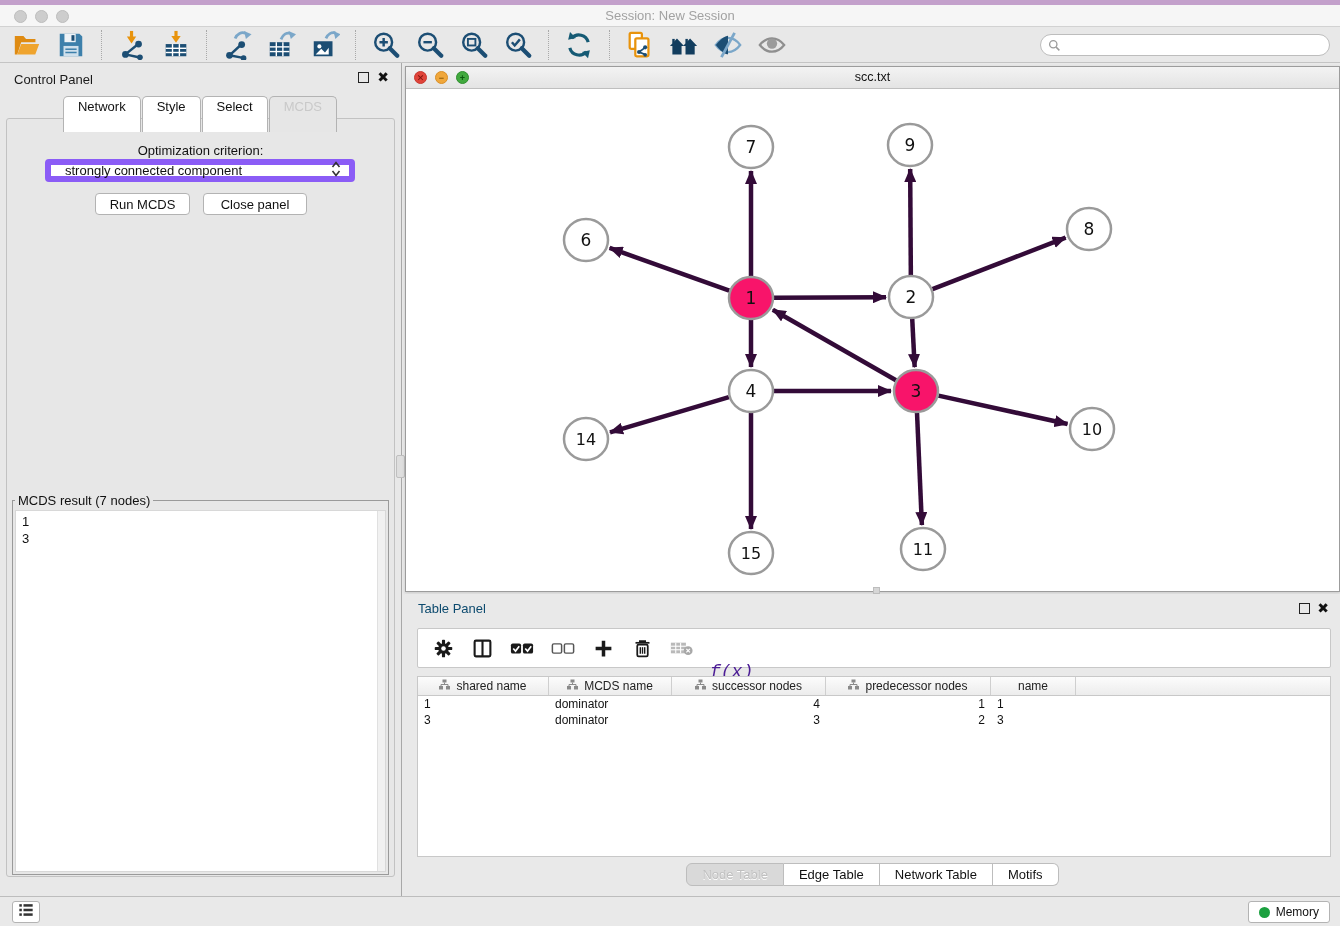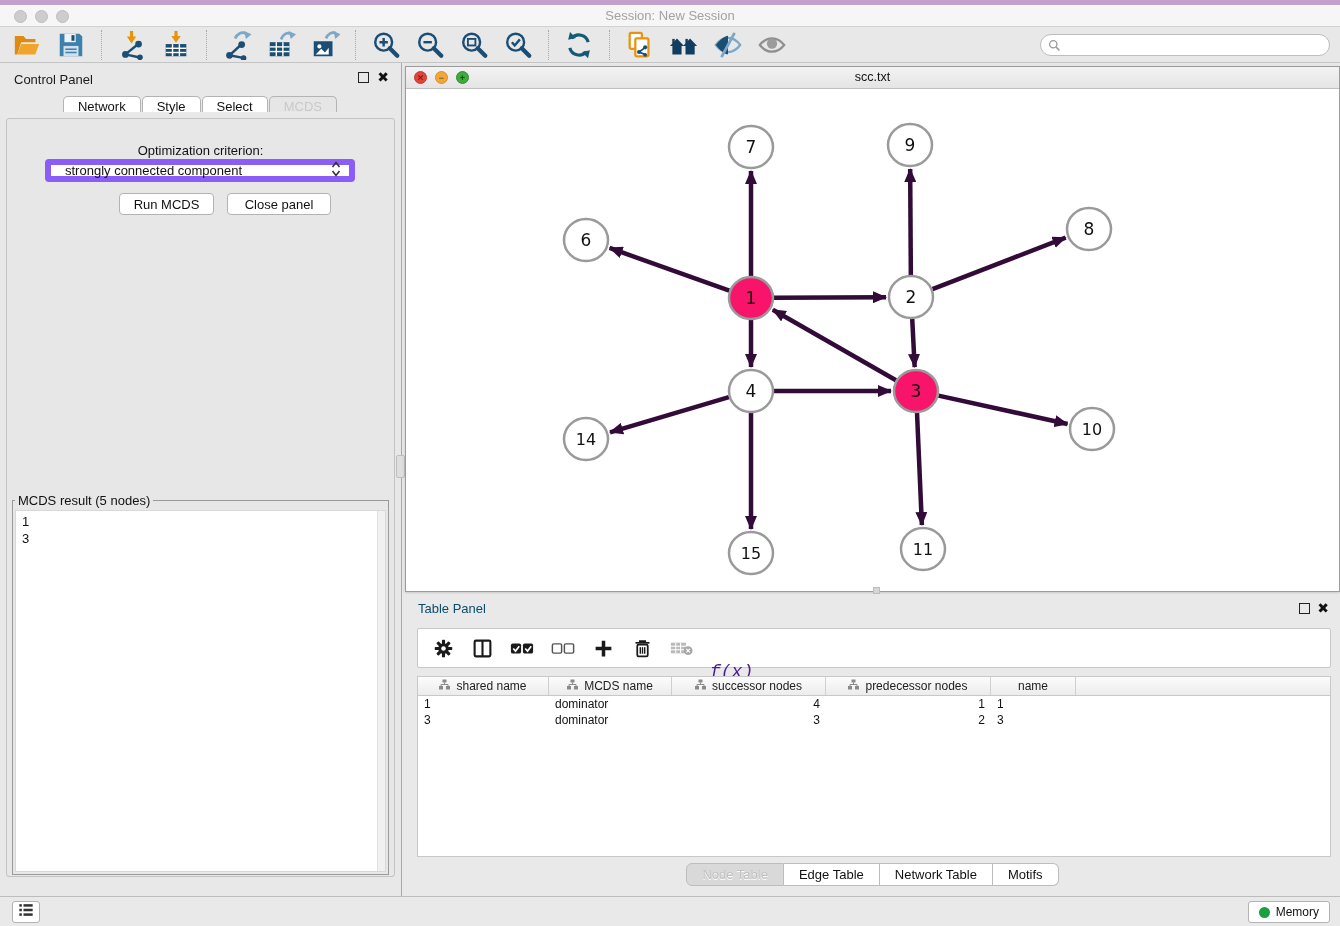--- a/index.html
+++ b/index.html
@@ -22,27 +22,27 @@
   .search-glyph { position:absolute; left:8px; top:4px; }
 
   
   .control-panel { position:absolute; left:0; top:63px; width:402px; height:833px; background:#e8e8e8; border-right:1px solid #a8a8a8; }
   .panel-head { position:relative; height:30px; }
   .panel-title { position:absolute; left:14px; top:9px; font-size:13px; color:#1a1a1a; }
   .win-mini { position:absolute; top:9px; width:11px; height:11px; border:1.6px solid #222; }
   .win-x { position:absolute; top:7px; font-size:14px; font-weight:bold; color:#111; line-height:14px; }
   .cp-float { right:32px; } .cp-close { right:12px; }
   .ctl-tabs { position:absolute; left:0; right:0; top:33px; display:flex; justify-content:center; z-index:2; }
-  .ctab { height:16px; padding:2px 14px; font-size:13px; background:#fff; border:1px solid #b3b3b3; border-bottom:none; border-radius:5px 5px 0 0; margin-right:1px; color:#111; }
+  .ctab { height:36px; padding:2px 14px; font-size:13px; background:#fff; border:1px solid #b3b3b3; border-bottom:none; border-radius:5px 5px 0 0; margin-right:1px; color:#111; }
   .ctab.active { background:#e6e6e6; color:#c9c9c9; }
   .cp-content { position:absolute; left:6px; right:6px; top:55px; bottom:19px; border:1px solid #c2c2c2; border-radius:3px; background:#e7e7e7; }
   .opt-label { position:absolute; top:24px; left:0; right:0; text-align:center; font-size:13px; color:#111; }
   .dropdown { position:absolute; left:38px; top:40px; width:310px; height:23px; background:#fff; border:6px solid #8b5cf6; border-radius:4px; font-size:13px; display:flex; align-items:center; padding:0 8px 0 14px; color:#111; }
   .dropdown .dd-text { flex:1; }
-  .btn { position:absolute; height:22px; background:#fff; border:1px solid #b3b3b3; border-radius:4px; font-size:13px; color:#111; display:flex; align-items:center; justify-content:center;margin-left:24px; }
+  .btn { position:absolute; height:22px; background:#fff; border:1px solid #b3b3b3; border-radius:4px; font-size:13px; color:#111; display:flex; align-items:center; justify-content:center; }
   .btn-run { left:88px; top:74px; width:95px; }
   .btn-close { left:196px; top:74px; width:104px; }
   fieldset.result { position:absolute; left:5px; right:5px; top:374px; bottom:1px; border:1px solid #9a9a9a; background:#e7e7e7; }
   fieldset.result legend { font-size:13px; color:#111; padding:0 3px; margin-left:2px; }
   .result-inner { position:absolute; left:2px; right:2px; top:2px; bottom:2px; background:#fff; border:1px solid #d8d8d8; }
   .result-text { white-space:pre; font-size:13px; line-height:17px; padding:2px 6px; color:#111; }
   .result-scroll { position:absolute; right:0; top:0; bottom:0; width:8px; background:#f1f1f1; border-left:1px solid #e0e0e0; }
 
   
   .net-window { position:absolute; left:405px; top:66px; width:935px; height:526px; background:#fff; border:1px solid #9c9c9c; box-shadow:0 1px 3px rgba(0,0,0,.15); }
@@ -283,21 +283,21 @@
         <span class="chev">
           <svg width="10" height="16" viewBox="0 0 10 16">
               <path d="M1.5 6L5 1.5 8.5 6" fill="none" stroke="#333" stroke-width="1.6"></path>
               <path d="M1.5 10L5 14.5 8.5 10" fill="none" stroke="#333" stroke-width="1.6"></path>
             </svg>
         </span>
       </div>
       <div class="btn btn-run">Run MCDS</div>
       <div class="btn btn-close">Close panel</div>
       <fieldset class="result">
-        <legend>MCDS result (5 nodes)</legend>
+        <legend>MCDS result (7 nodes)</legend>
         <div class="result-inner">
           <div class="result-text">1
 3</div>
           <div class="result-scroll"></div>
         </div>
       </fieldset>
     </div>
   </div>
 
   <div class="vsplit-handle"></div>

